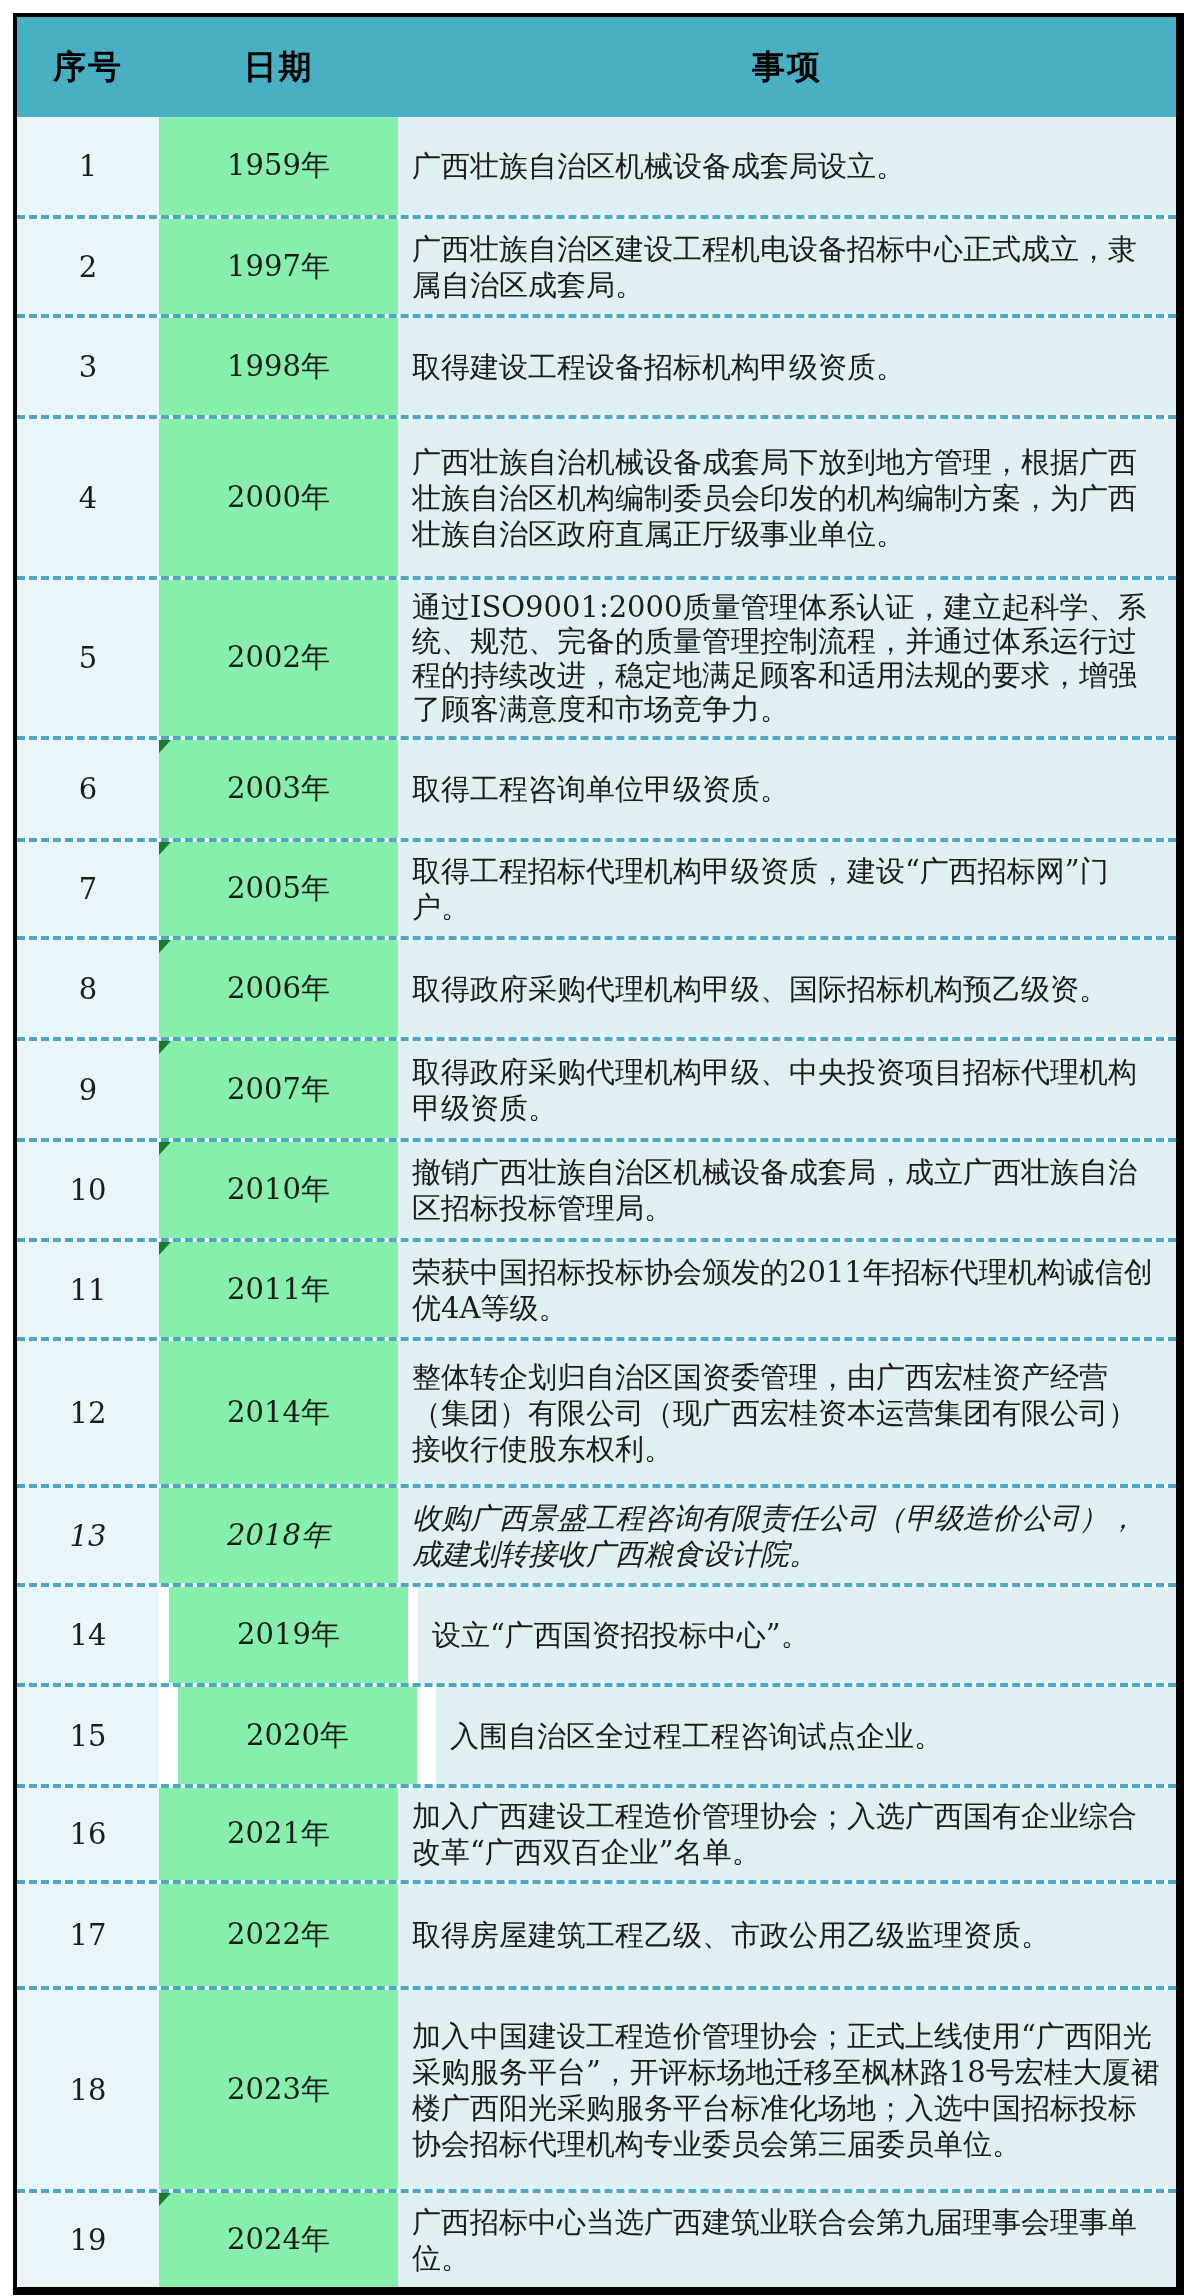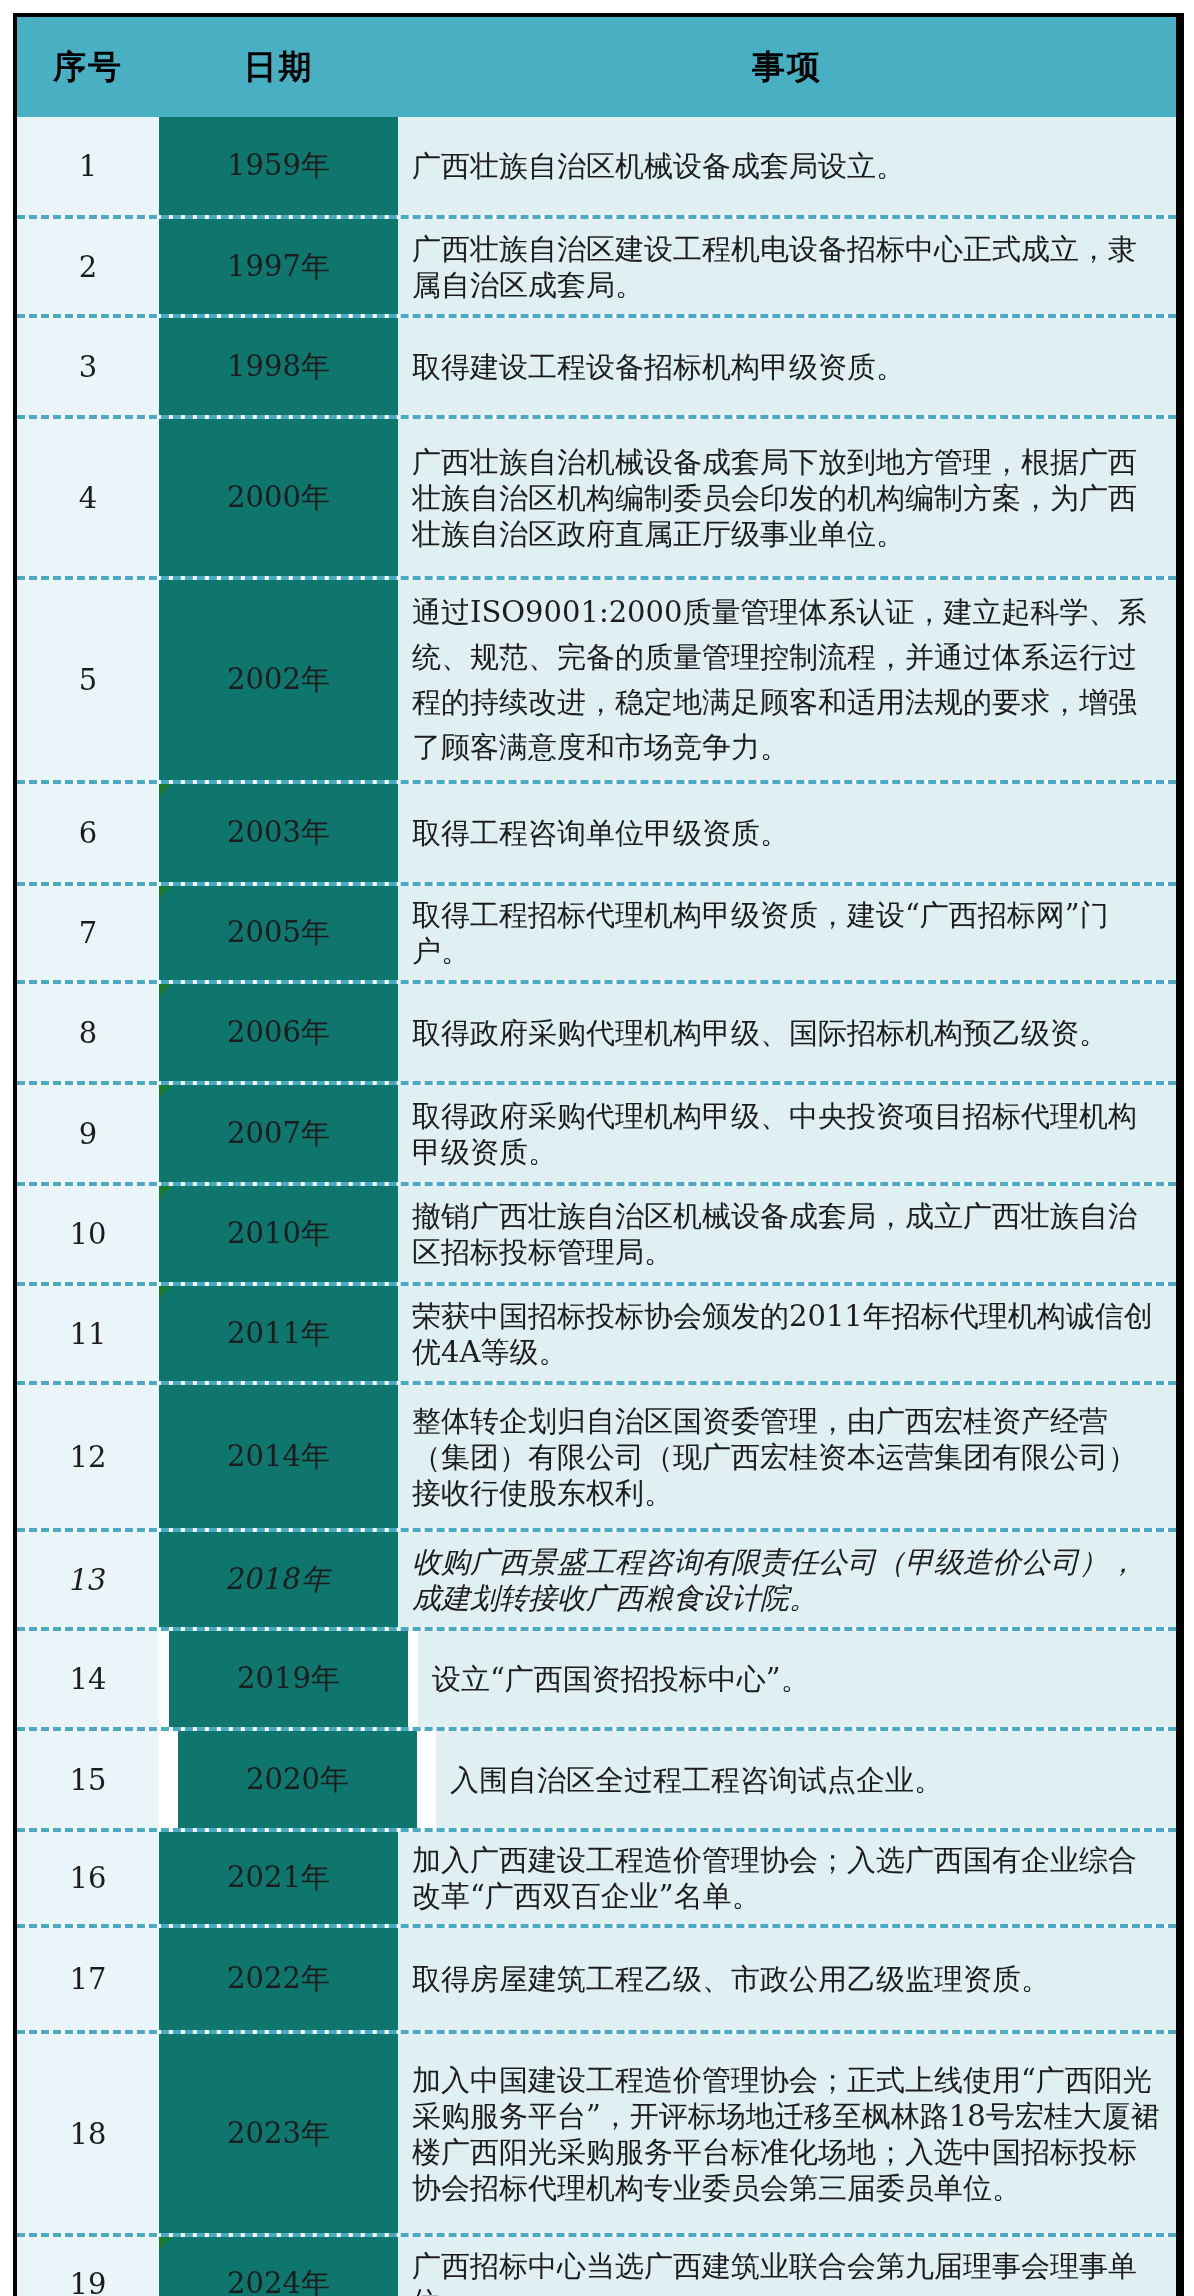--- a/index.html
+++ b/index.html
@@ -37,42 +37,42 @@
   .c3{flex:1 1 auto;}
   .row{
     display:flex;position:relative;min-height:99px;
   }
   .row + .row{border-top:4px dashed var(--dash);}
   .row:nth-child(1){min-height:98px;}
   .row:nth-child(2){min-height:99px;}
   .row:nth-child(3){min-height:101px;}
   .row:nth-child(4){min-height:161px;}
   .row:nth-child(5){min-height:154px;}
-  .row:nth-child(5) .event-text{line-height:45px;}
+  .row:nth-child(5) .event-text{line-height:34px;}
   .row:nth-child(6){min-height:102px;}
   .row:nth-child(7){min-height:98px;}
   .row:nth-child(8){min-height:101px;}
   .row:nth-child(9){min-height:101px;}
   .row:nth-child(10){min-height:100px;}
   .row:nth-child(11){min-height:99px;}
   .row:nth-child(12){min-height:147px;}
   .row:nth-child(13){min-height:99px;font-style:italic;}
   .row:nth-child(14){min-height:100px;gap:10px;}
   .row:nth-child(15){min-height:101px;gap:19px;}
   .row:nth-child(16){min-height:93px;}
   .row:nth-child(17){min-height:106px;}
   .row:nth-child(18){min-height:203px;}
   .row:nth-child(19){min-height:98px;}
   .cell{display:flex;align-items:center;}
   .num-cell{
     background:var(--col1-bg);justify-content:center;
     font-size:29px;
   }
   .date-cell{
-    background:#0f766e;justify-content:center;
+    background:#86efac;justify-content:center;
     font-size:29px;position:relative;
   }
   .event-cell{
     background:var(--col3-bg);
     font-size:29px;
   }
   .event-text{
     padding:10px 12px 10px 14px;line-height:36px;
     text-align:left;
   }

